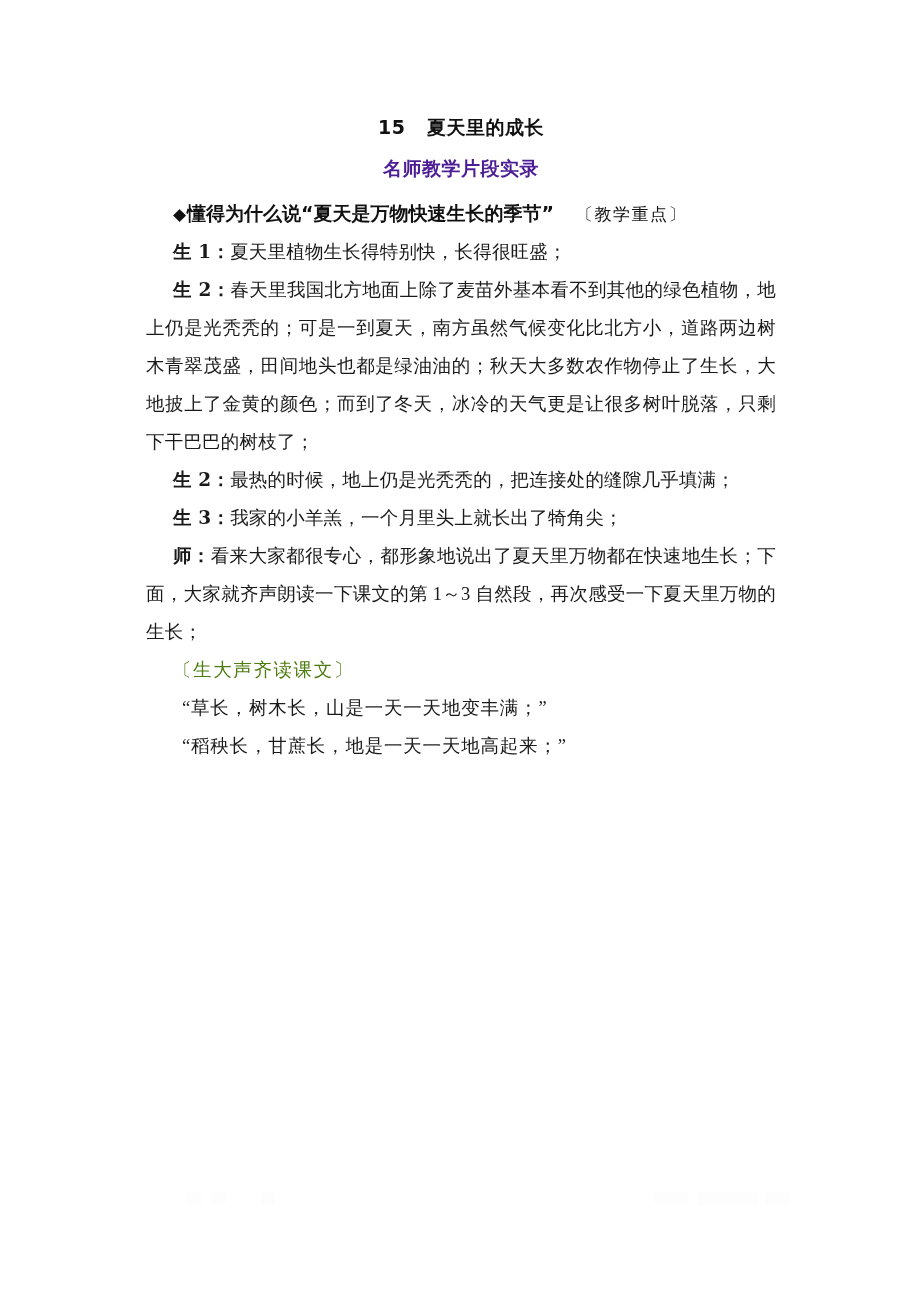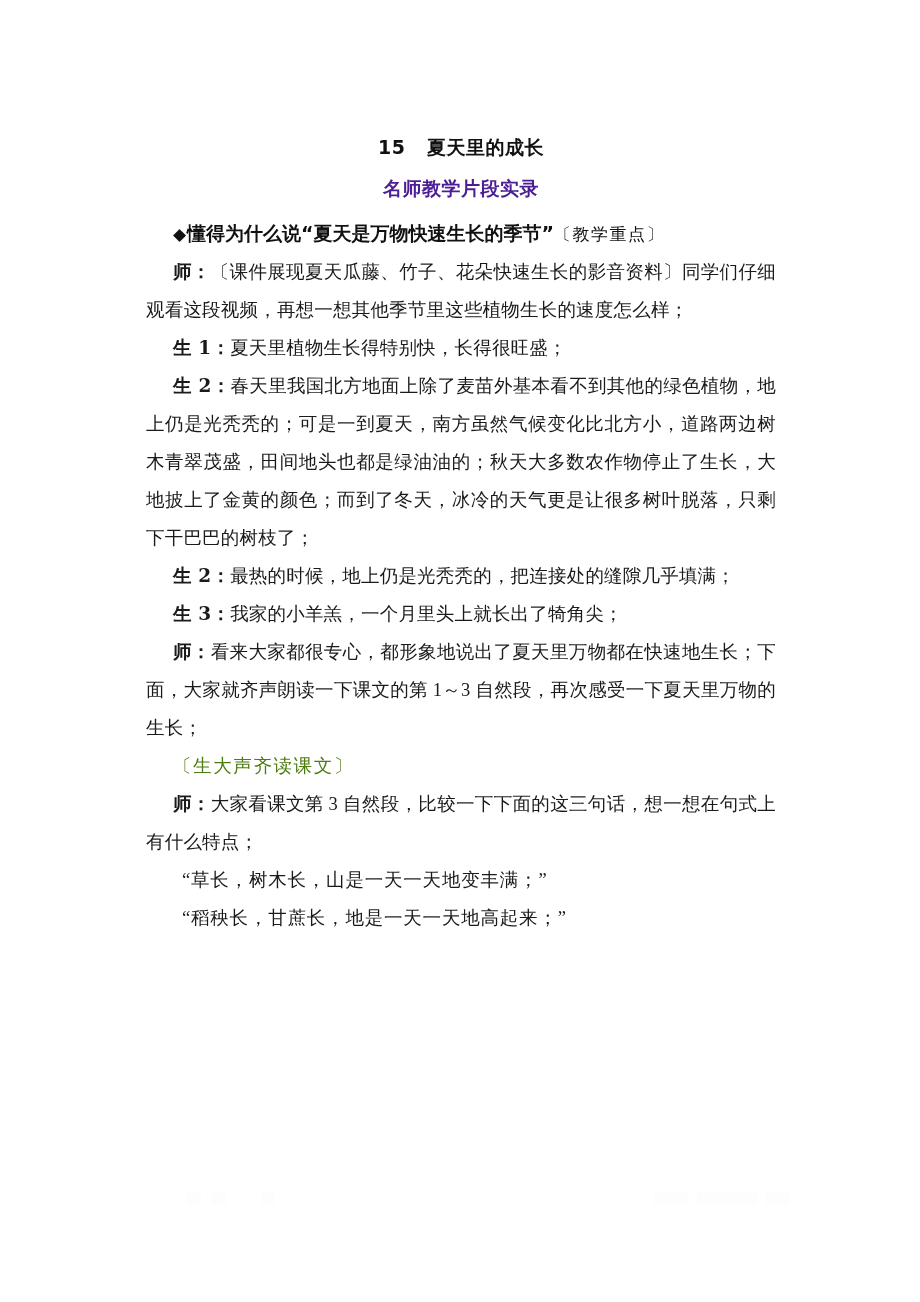--- a/index.html
+++ b/index.html
@@ -29,21 +29,20 @@
   
   .doc-title {
     text-align: center;
     font-family: "DejaVu Sans", "Liberation Sans", sans-serif;
     font-weight: bold;
     font-size: 19px;
     line-height: 34px;
     letter-spacing: 0.5px;
     color: #111;
     white-space: pre;
-    margin-top: 20px;
   }
 
   .doc-subtitle {
     text-align: center;
     font-family: "DejaVu Sans", "Liberation Sans", sans-serif;
     font-weight: bold;
     font-size: 19px;
     line-height: 36px;
     letter-spacing: 0.5px;
     color: #4c1d95;
@@ -62,20 +61,21 @@
   }
   .section-heading .bullet {
     font-size: 17px;
     margin-right: 1px;
   }
   .section-heading .tag {
     font-family: "DejaVu Serif", "Liberation Serif", serif;
     font-weight: normal;
     font-size: 17px;
     letter-spacing: 1.5px;
+    margin-left: 22px;
   }
 
   
   .para {
     font-family: "DejaVu Serif", "Liberation Serif", serif;
     font-size: 18.5px;
     line-height: 38px;
     text-align: justify;
     text-justify: inter-character;
     letter-spacing: 0.2px;
@@ -140,23 +140,20 @@
   <div class="content">
 
     <div class="doc-title">15   夏天里的成长</div>
 
     <div class="doc-subtitle">名师教学片段实录</div>
 
     <div class="section-heading">
       <span class="bullet">◆</span><span>懂得为什么说“夏天是万物快速生长的季节”</span><span class="tag">〔教学重点〕</span>
     </div>
 
-    <p class="para teacher">
-      <span class="speaker">师：</span><span>〔课件展现夏天瓜藤、竹子、花朵快速生长的影音资料〕同学们仔细观看这段视频，再想一想其他季节里这些植物生长的速度怎么样；</span>
-    </p>
 
     <p class="para student">
       <span class="speaker">生 1：</span><span>夏天里植物生长得特别快，长得很旺盛；</span>
     </p>
 
     <p class="para student">
       <span class="speaker">生 2：</span><span>春天里我国北方地面上除了麦苗外基本看不到其他的绿色植物，地上仍是光秃秃的；可是一到夏天，南方虽然气候变化比北方小，道路两边树木青翠茂盛，田间地头也都是绿油油的；秋天大多数农作物停止了生长，大地披上了金黄的颜色；而到了冬天，冰冷的天气更是让很多树叶脱落，只剩下干巴巴的树枝了；</span>
     </p>
 
 
@@ -171,23 +168,20 @@
     </p>
 
     <p class="para teacher">
       <span class="speaker">师：</span><span>看来大家都很专心，都形象地说出了夏天里万物都在快速地生长；下面，大家就齐声朗读一下课文的第 1～3 自然段，再次感受一下夏天里万物的生长；</span>
     </p>
 
     <p class="para stage">
       <span>〔生大声齐读课文〕</span>
     </p>
 
-    <p class="para teacher">
-      <span class="speaker">师：</span><span>大家看课文第 3 自然段，比较一下下面的这三句话，想一想在句式上有什么特点；</span>
-    </p>
 
     <p class="para quote teacher">
       <span>“草长，树木长，山是一天一天地变丰满；”</span>
     </p>
 
     <p class="para quote teacher">
       <span>“稻秧长，甘蔗长，地是一天一天地高起来；”</span>
     </p>
 
   </div>

